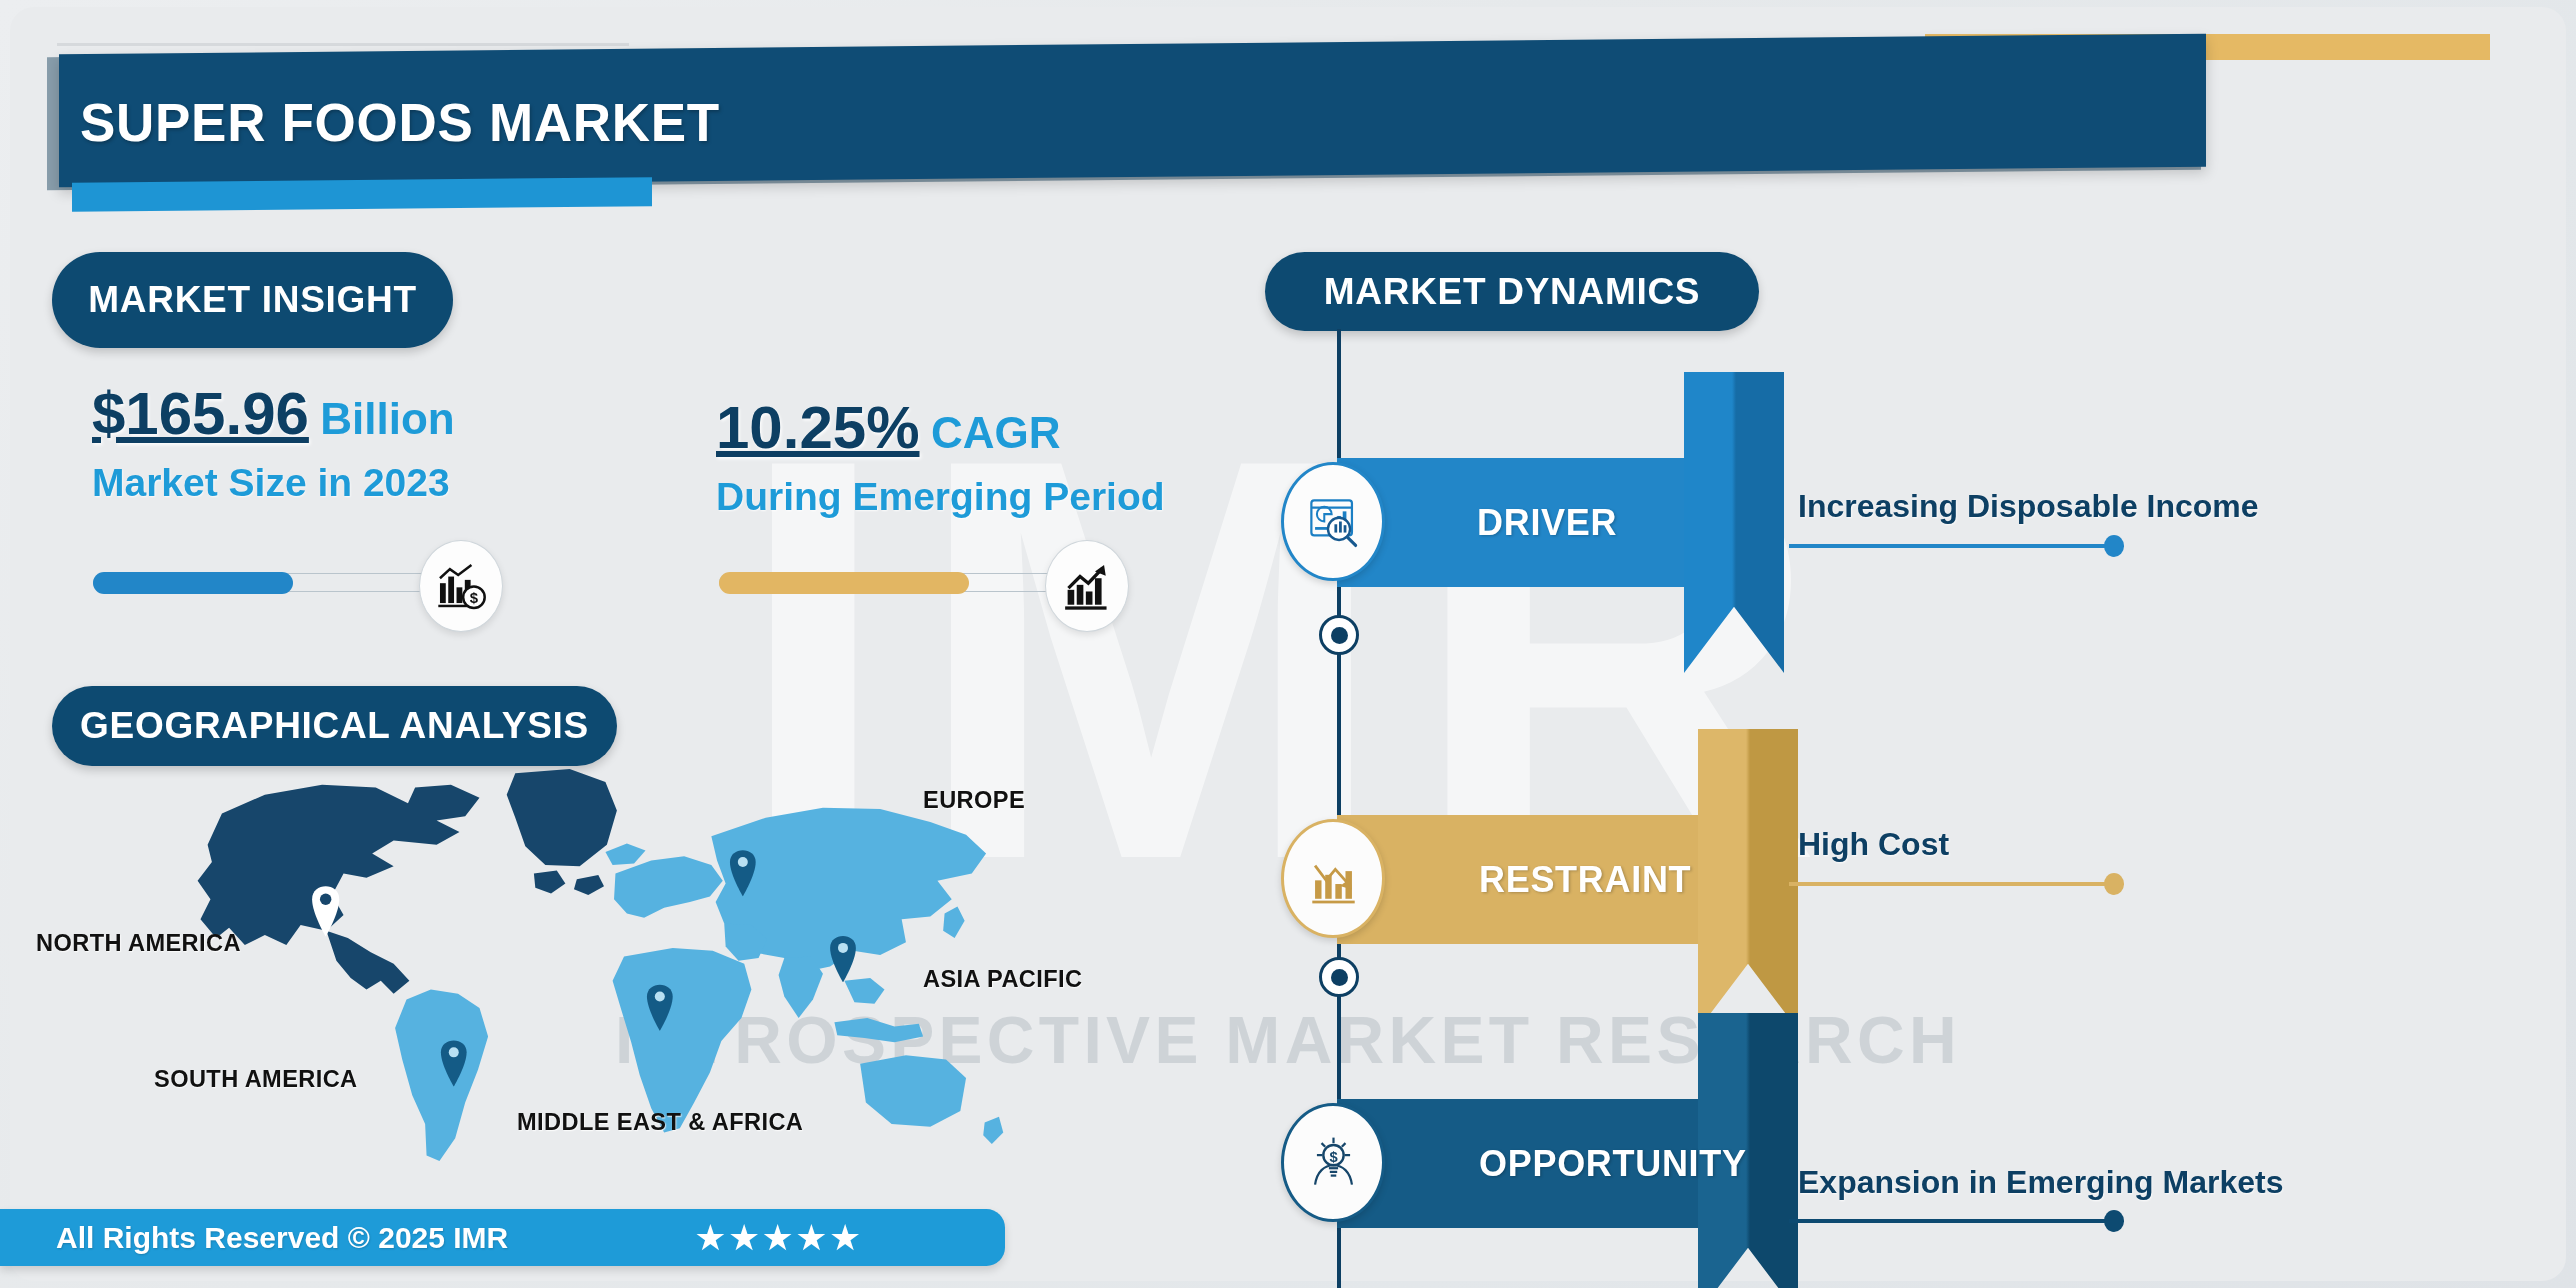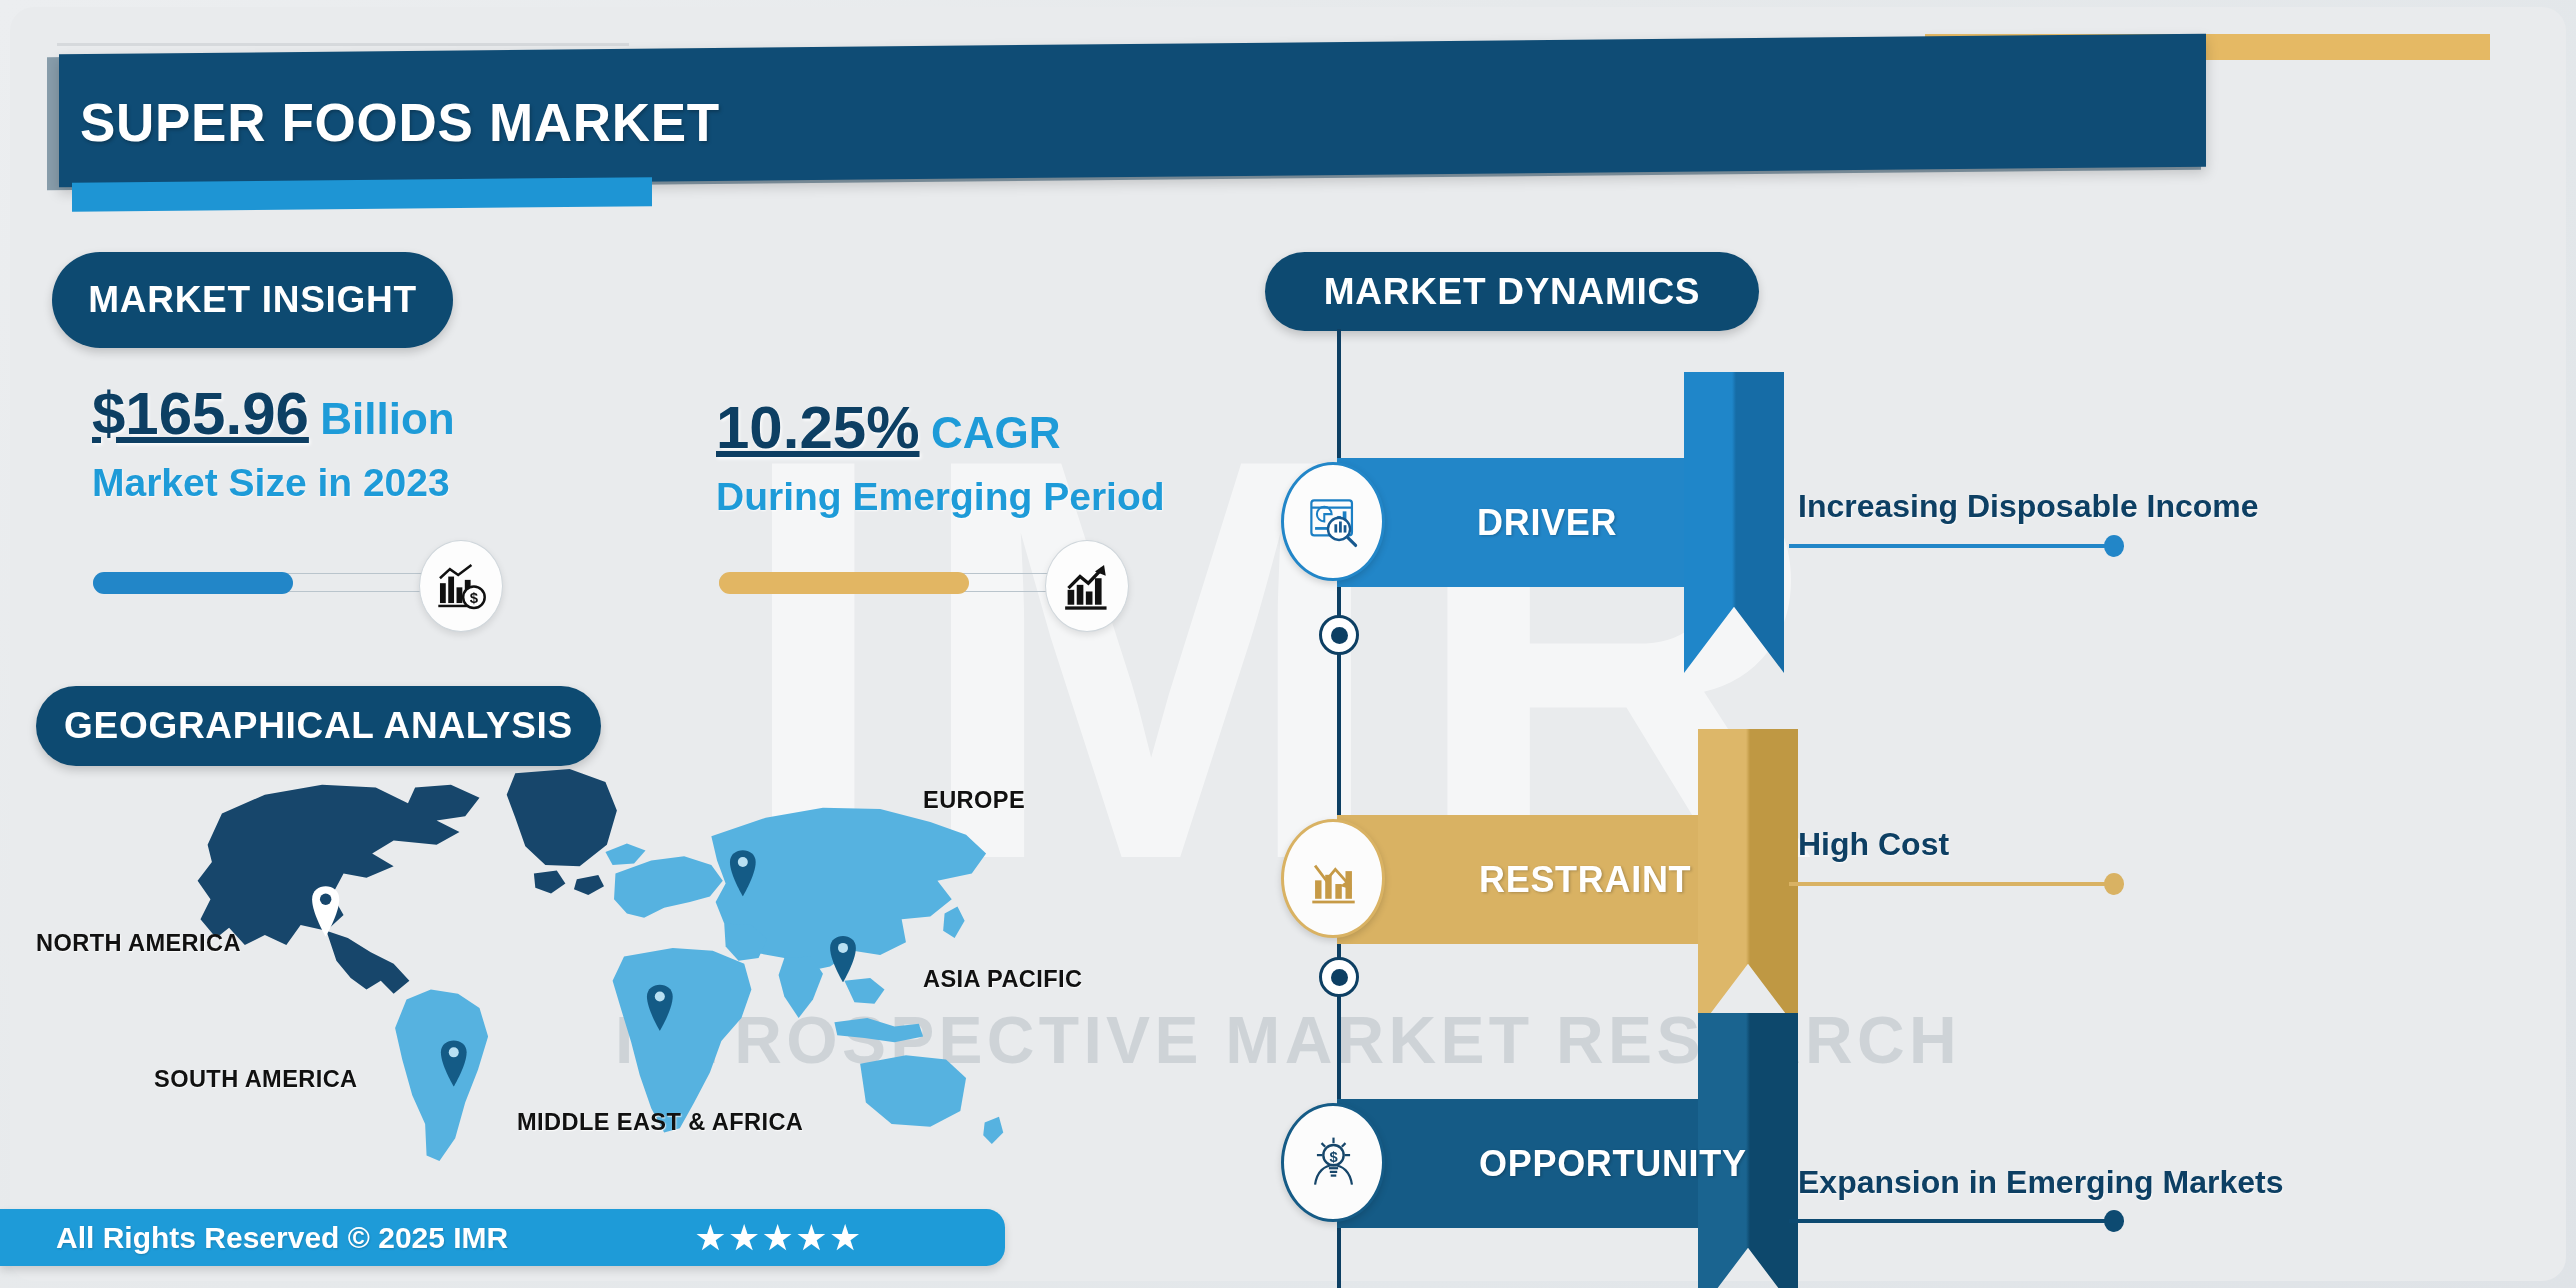--- a/index.html
+++ b/index.html
@@ -74,21 +74,21 @@
   .pill{
     position:absolute;
     background:#0d4a71;
     border-radius:715px;
     color:#fff; font-weight:bold;
     display:flex; align-items:center; justify-content:center;
     box-shadow:0 4.3px 10px rgba(0,0,0,.18);
     white-space:nowrap;
   }
   #pill-insight{ left:52px;  top:252px; width:401px; height:96px; font-size:37px; letter-spacing:0.7px;}
-  #pill-geo    { left:36px;  top:686px; width:565px; height:80px; font-size:37px; letter-spacing:0.7px;}
+  #pill-geo    { left:52px;  top:686px; width:565px; height:80px; font-size:37px; letter-spacing:0.7px;}
   #pill-dyn    { left:1265px;top:252px; width:494px; height:79px; font-size:37px; letter-spacing:0.7px;}
 
   
   .kpi{ position:absolute; }
   .kpi .val{
     font-size:60px; font-weight:bold; color:#0d3f63;
     text-shadow:1.4px 2.1px 2.9px rgba(255,255,255,.85);
     display:inline-block; vertical-align:baseline;text-decoration:underline;
   }
   .kpi .unit{

